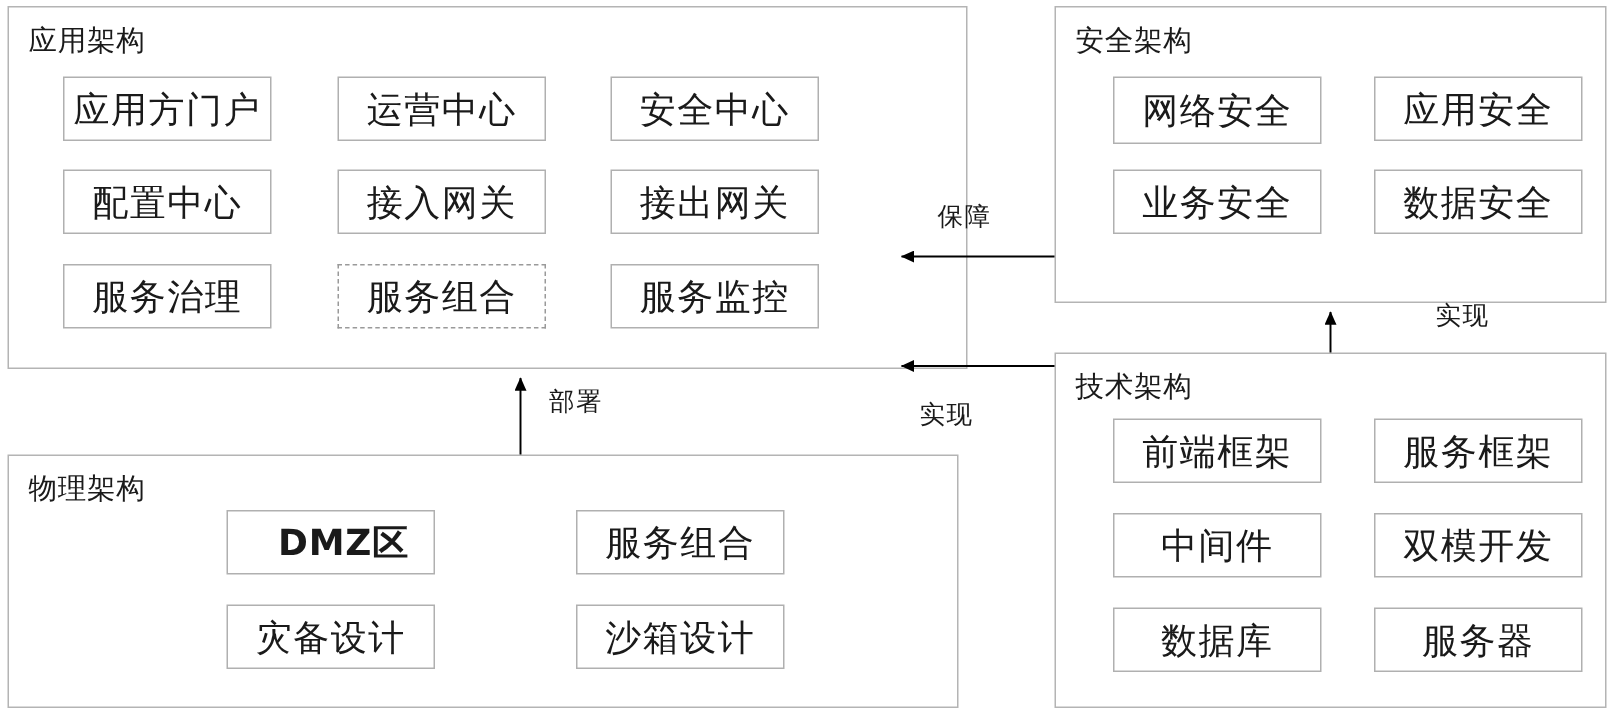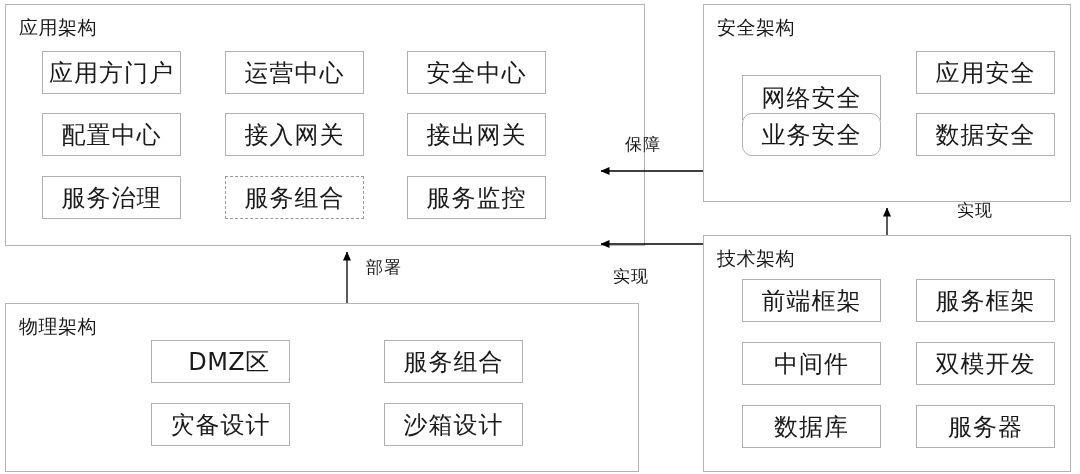--- a/index.html
+++ b/index.html
@@ -43,21 +43,21 @@
     justify-content: center;
     font-size: 24px;
     color: #1a1a1a;
     letter-spacing: 1px;
     white-space: nowrap;
   }
   .node.dashed {
     border: 1.6px dashed #9a9a9a;
   }
   .node.bold {
-    font-weight: normal;
+    font-weight: bold;
     letter-spacing: 0.5px;
     padding-left: 17px;
   }
   .edge-label {
     position: absolute;
     font-size: 17px;
     color: #1a1a1a;
     letter-spacing: 1px;
     white-space: nowrap;
   }
@@ -87,24 +87,24 @@
     <div class="node" style="left:401px; top:108px; width:139px; height:43px;">接出网关</div>
 
     <div class="node" style="left:36px; top:171px; width:139px; height:43px;">服务治理</div>
     <div class="node dashed" style="left:219px; top:171px; width:139px; height:43px;">服务组合</div>
     <div class="node" style="left:401px; top:171px; width:139px; height:43px;">服务监控</div>
   </div>
 
   <div class="group" style="left:703px; top:4px; width:368px; height:198px;padding-left:27px;">
     <div class="group-title">安全架构</div>
 
-    <div class="node" style="left:38px; top:46px; width:139px; height:45px;margin-top:24px;">网络安全</div>
+    <div class="node" style="left:38px; top:46px; width:139px; height:45px;">网络安全</div>
     <div class="node" style="left:212px; top:46px; width:139px; height:43px;">应用安全</div>
 
-    <div class="node" style="left:38px; top:108px; width:139px; height:43px;border-radius:10px;">业务安全</div>
+    <div class="node" style="left:38px; top:108px; width:139px; height:43px;">业务安全</div>
     <div class="node" style="left:212px; top:108px; width:139px; height:43px;">数据安全</div>
   </div>
 
   <div class="group" style="left:703px; top:235px; width:368px; height:237px;">
     <div class="group-title">技术架构</div>
 
     <div class="node" style="left:38px; top:43px; width:139px; height:43px;">前端框架</div>
     <div class="node" style="left:212px; top:43px; width:139px; height:43px;">服务框架</div>
 
     <div class="node" style="left:38px; top:106px; width:139px; height:43px;">中间件</div>

